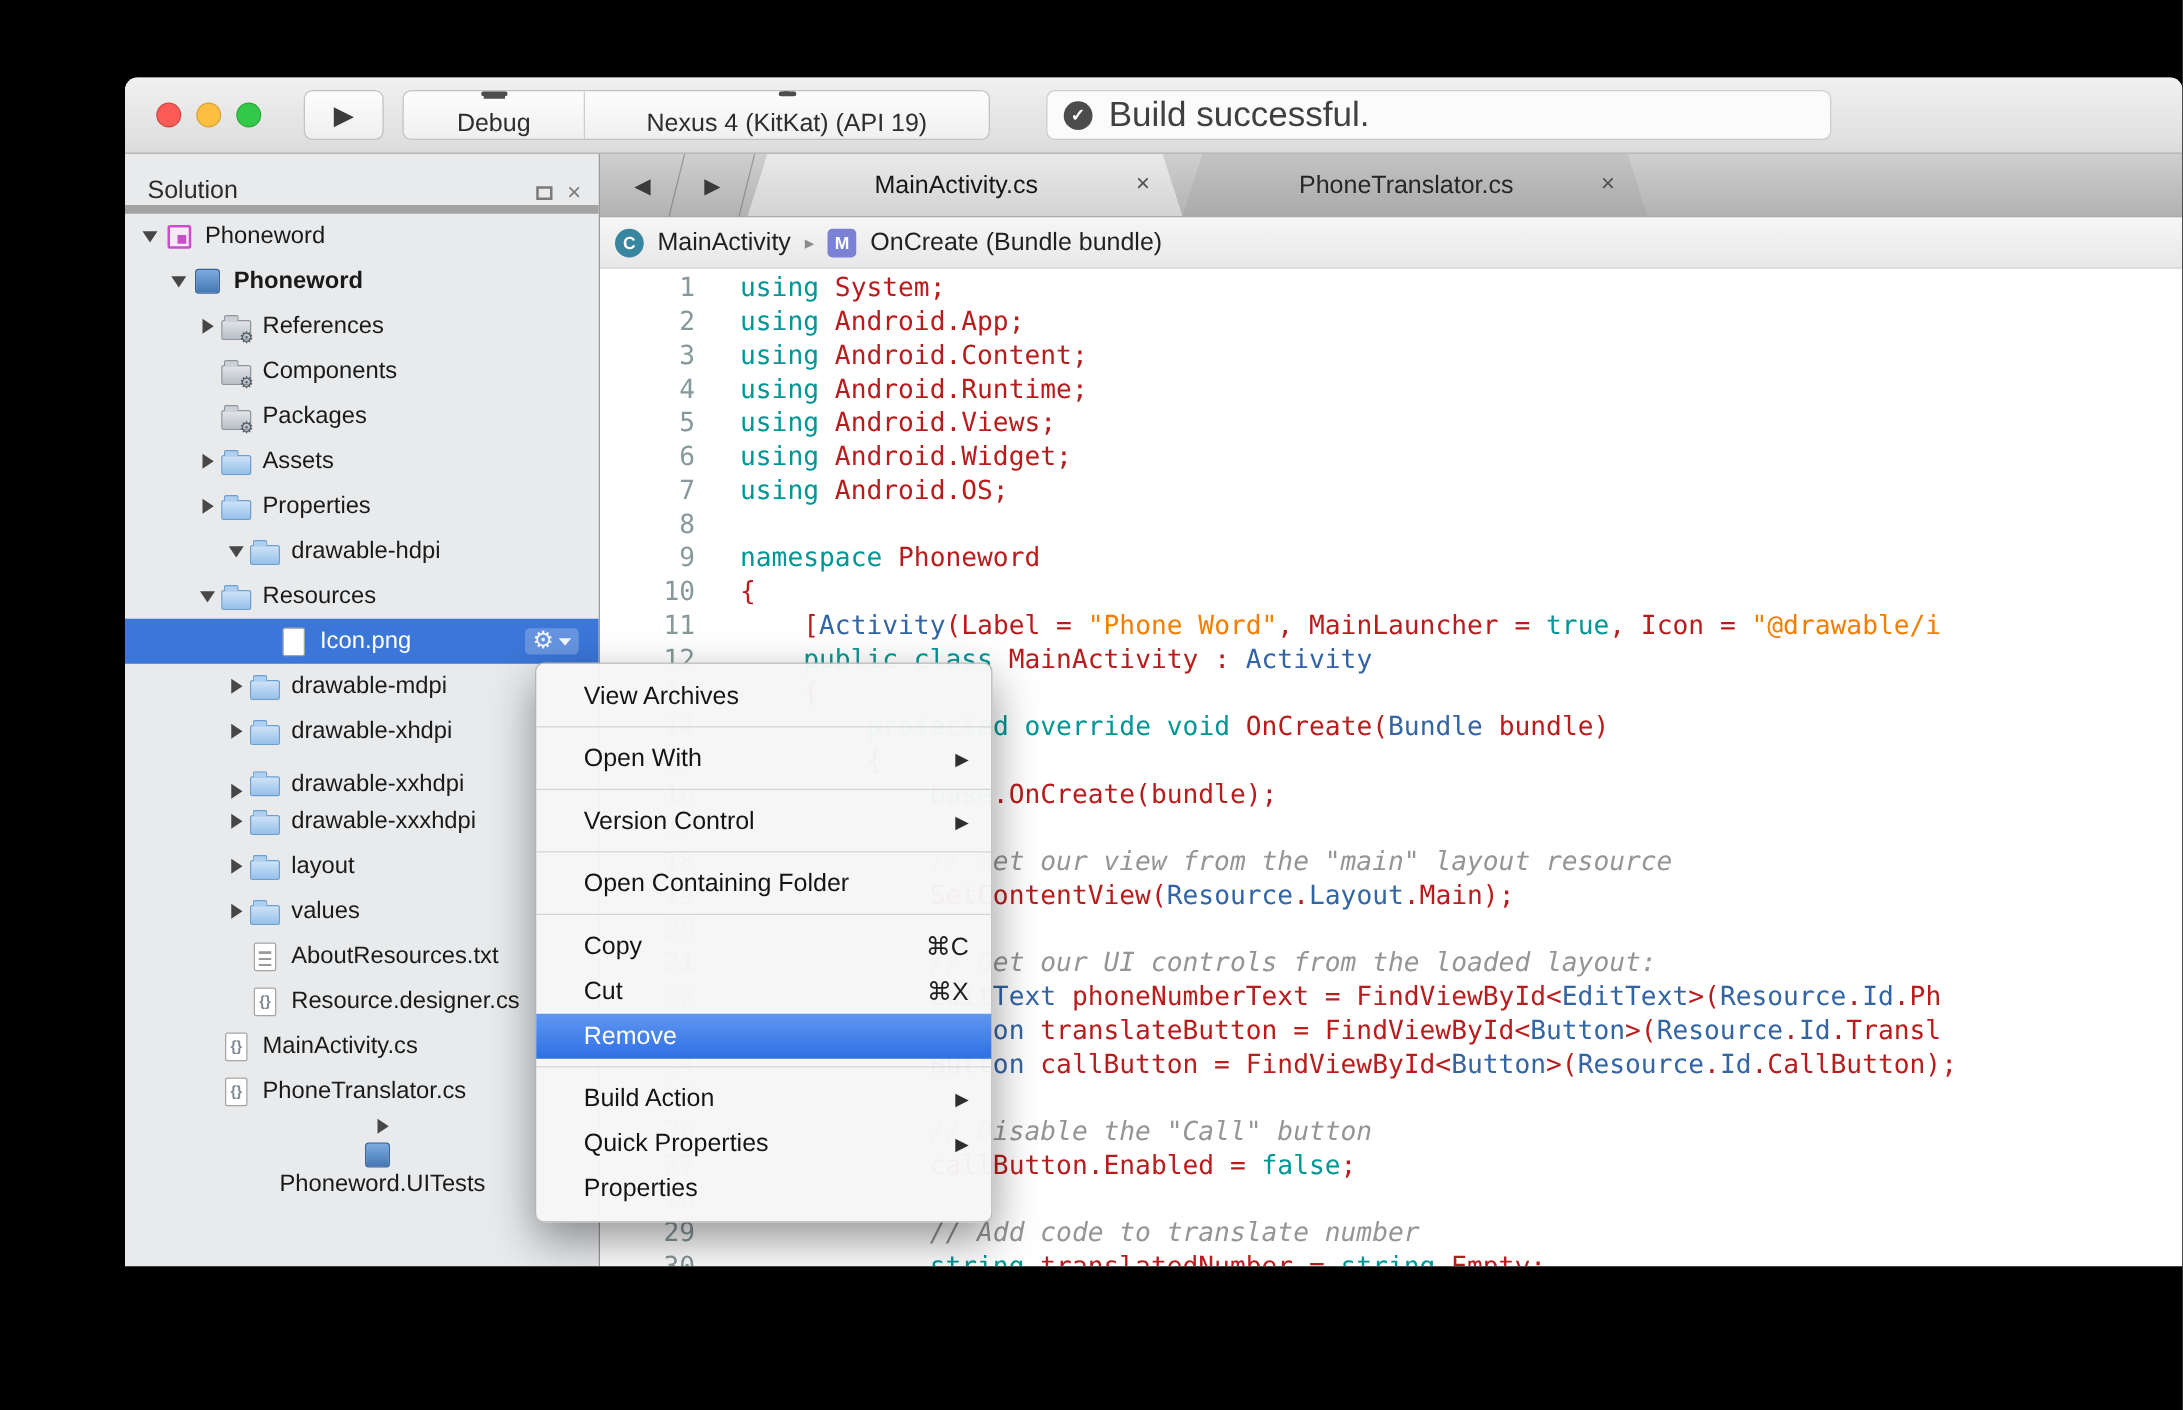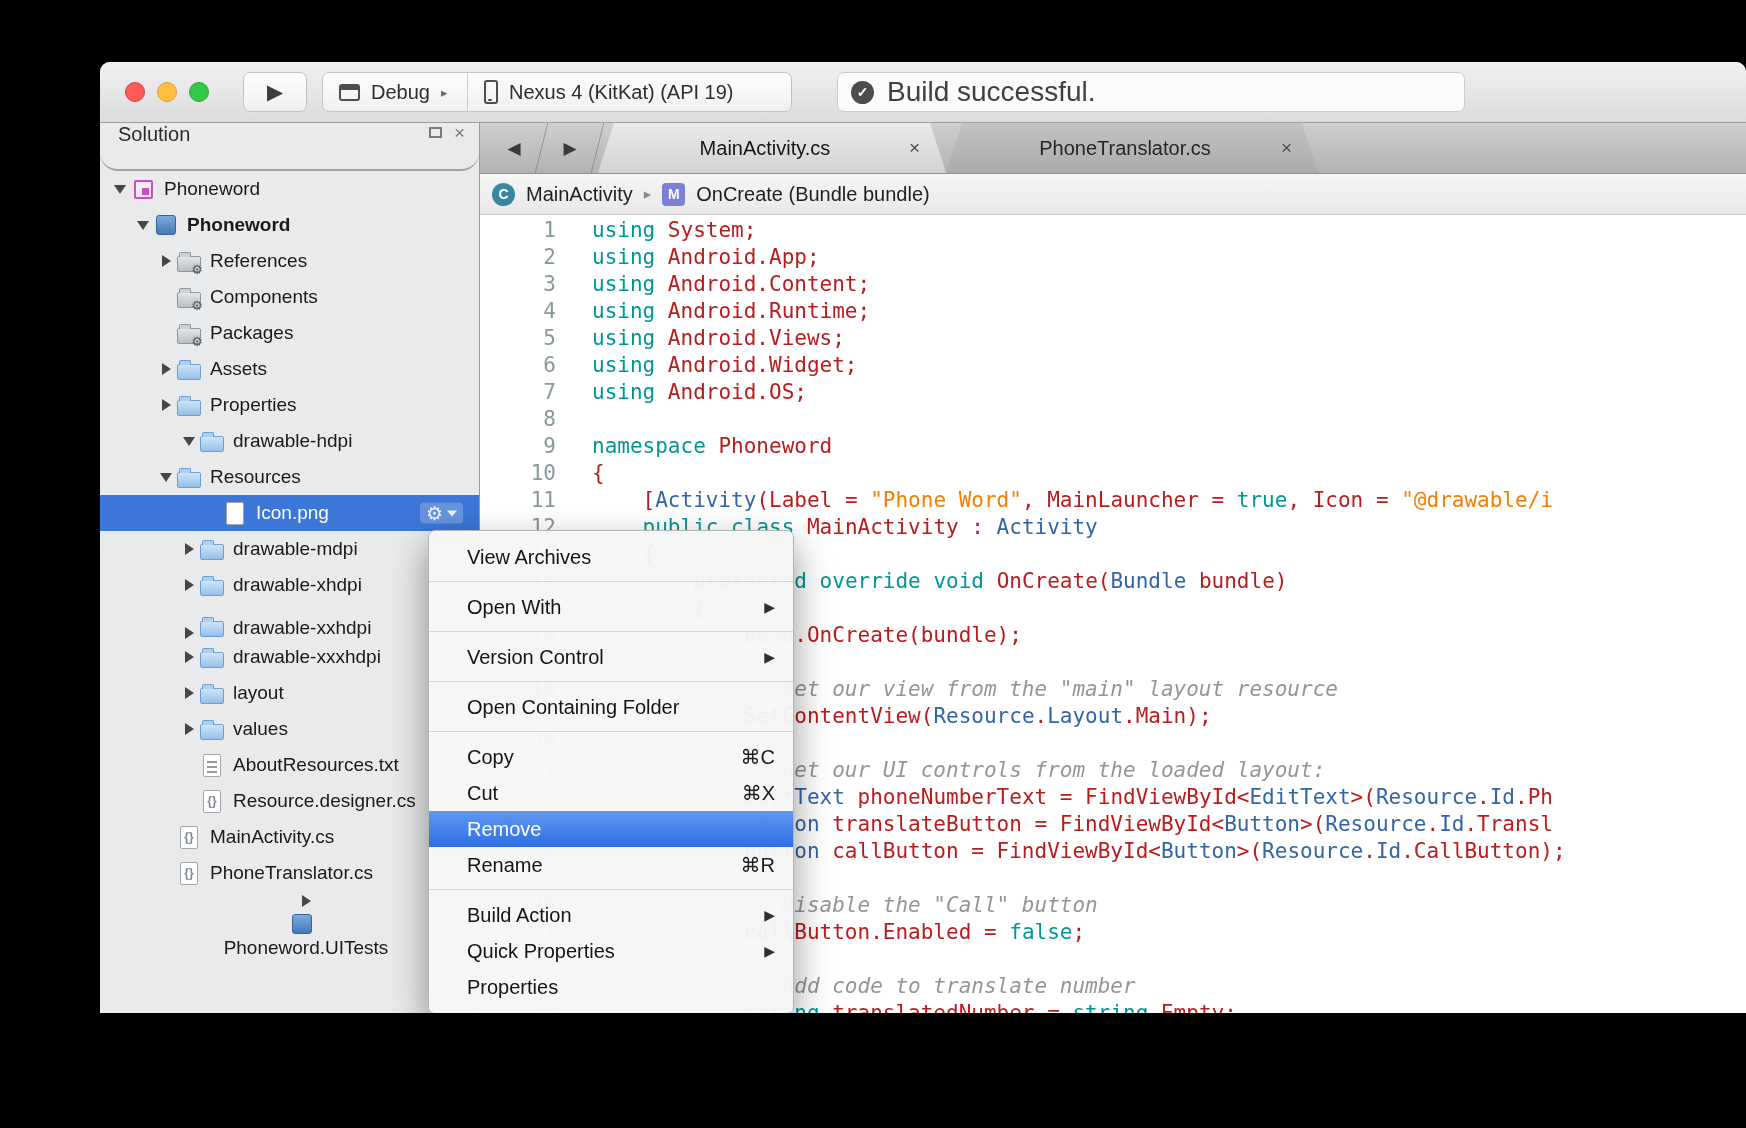--- a/index.html
+++ b/index.html
@@ -9,38 +9,38 @@
 
   
   .toolbar{flex:0 0 61px;height:61px;background:linear-gradient(#f1f1f1,#dcdcdc);border-bottom:1px solid #9f9f9f;display:flex;align-items:center;}
   .traffic{display:flex;gap:12px;margin-left:25px;}
   .light{width:20px;height:20px;border-radius:50%;}
   .light.red{background:#fc5b57;border:1px solid #d34440;}
   .light.yellow{background:#fdbe41;border:1px solid #d9a133;}
   .light.green{background:#34c84a;border:1px solid #2aa938;}
   .run-btn{margin-left:34px;width:64px;height:40px;border-radius:7px;border:1px solid #c3c3c3;background:linear-gradient(#fdfdfd,#efefef);display:flex;align-items:center;justify-content:center;font-size:21px;color:#3c3c3c;cursor:default;}
   .config-group{margin-left:15px;height:40px;border:1px solid #c3c3c3;border-radius:7px;background:linear-gradient(#fdfdfd,#f0f0f0);display:flex;align-items:stretch;overflow:hidden;}
-  .config-seg{display:flex;align-items:center;padding:0 16px;gap:11px;font-size:20px;color:#2d2d2d;}
+  .config-seg{display:flex;align-items:center;padding:0 16px;gap:11px;font-size:20px;color:#2d2d2d;flex-direction:column;}
   .config-seg.cfg{width:144px;}
   .config-seg.dev{width:324px;border-left:1px solid #cdcdcd;}
   .seg-caret{font-size:13px;color:#6c6c6c;}
   .win-icon{width:21px;height:17px;border:2px solid #4e4e4e;border-radius:3px;position:relative;}
   .win-icon::before{content:"";position:absolute;left:0;right:0;top:0;height:4px;background:#4e4e4e;}
   .phone-icon{width:14px;height:24px;border:2px solid #4e4e4e;border-radius:3px;position:relative;}
   .phone-icon::before{content:"";position:absolute;left:2px;bottom:1px;width:4px;height:2px;background:#4e4e4e;border-radius:1px;}
   .status-box{margin-left:45px;width:628px;height:40px;border:1px solid #cccccc;border-radius:7px;background:#fbfbfb;display:flex;align-items:center;gap:13px;padding:0 13px;}
   .check-icon{width:23px;height:23px;border-radius:50%;background:#4c4c4c;color:#fff;font-size:14px;font-weight:bold;display:flex;align-items:center;justify-content:center;}
   .status-text{font-size:28px;color:#404040;}
 
   
   .main{flex:1;display:flex;overflow:hidden;}
 
   
   .solution-panel{flex:0 0 380px;width:380px;background:#e8eaec;border-right:1px solid #9b9b9b;display:flex;flex-direction:column;overflow:hidden;}
-  .panel-header{flex:0 0 48px;display:flex;align-items:flex-start;padding:0 14px 0 18px;font-size:20px;color:#2b2b2b;border-bottom:2px solid #a3a3a3;border-radius:18px;}
+  .panel-header{flex:0 0 48px;display:flex;align-items:flex-end;padding:0 14px 0 18px;font-size:20px;color:#2b2b2b;border-bottom:7px solid #a3a3a3;}
   .panel-btns{margin-left:auto;display:flex;align-items:center;gap:12px;color:#767676;}
   .dock-icon{width:13px;height:11px;border:2px solid #7a7a7a;display:inline-block;}
   .close-x{font-size:19px;line-height:1;color:#7a7a7a;}
   .tree{flex:1;overflow:hidden;font-size:19px;color:#1a1a1a;}
   .tree-row{height:36px;display:flex;align-items:center;position:relative;}
   .tree-row.selected{background:#3b76d8;color:#fff;}
   .tree-row.bold .tree-label{font-weight:bold;}
   .arrow{flex:0 0 20px;width:20px;display:flex;align-items:center;justify-content:center;}
   .arrow.closed::before{content:"";border-style:solid;border-width:6px 0 6px 9px;border-color:transparent transparent transparent #474747;}
   .arrow.open::before{content:"";border-style:solid;border-width:9px 6px 0 6px;border-color:#474747 transparent transparent transparent;}
@@ -460,24 +460,20 @@
           <span>Copy</span>
           <span class="shortcut">⌘C</span>
         </div>
         <div class="menu-item">
           <span>Cut</span>
           <span class="shortcut">⌘X</span>
         </div>
         <div class="menu-item selected">
           <span>Remove</span>
         </div>
-        <div class="menu-item">
-          <span>Rename</span>
-          <span class="shortcut">⌘R</span>
-        </div>
         <div class="menu-sep"></div>
         <div class="menu-item">
           <span>Build Action</span>
           <span class="sub-arrow">▶</span>
         </div>
         <div class="menu-item">
           <span>Quick Properties</span>
           <span class="sub-arrow">▶</span>
         </div>
         <div class="menu-item">

